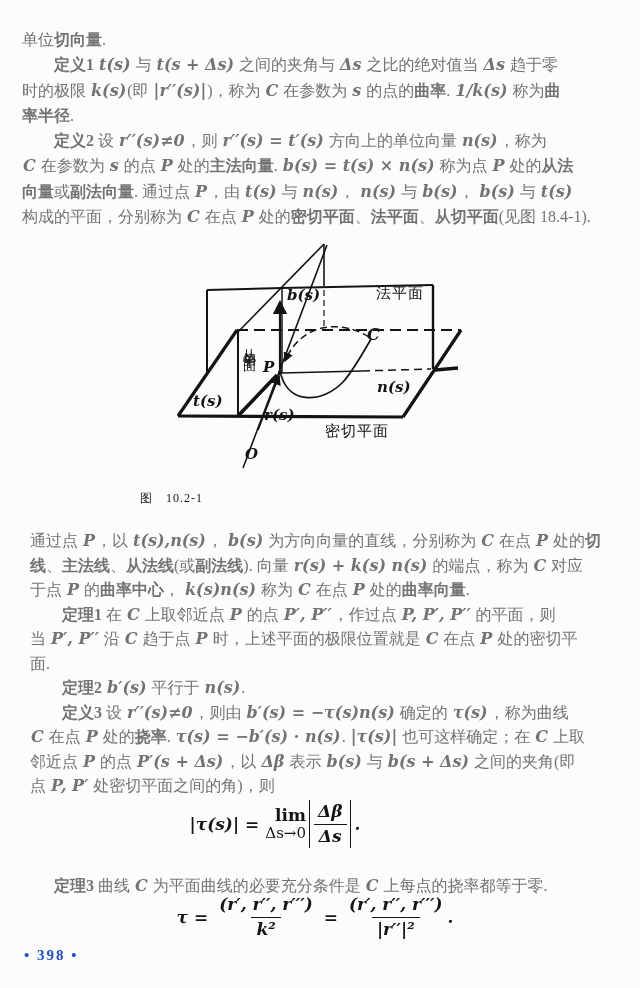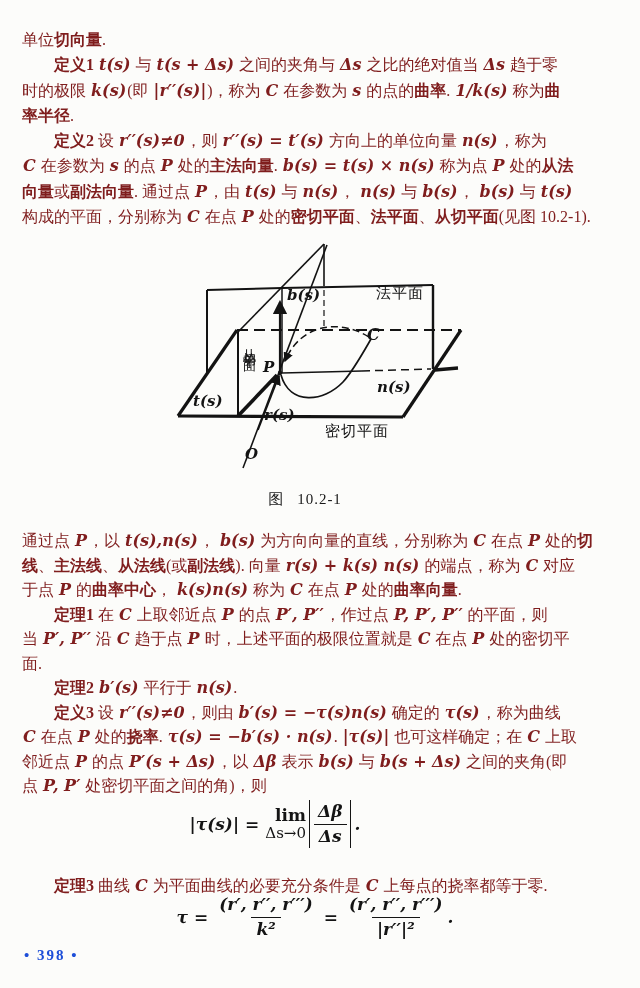--- a/index.html
+++ b/index.html
@@ -6,35 +6,35 @@
   .page{
     position:relative;
     width:640px;height:988px;
     background:#fcfcfa;
     color:#181818;
     font-family:"Liberation Serif","DejaVu Serif",serif;
     overflow:hidden;
   }
   
   .tb{position:absolute;left:22px;width:606px;}
-  .tl{white-space:nowrap;font-size:16px;color:#7f1d1d;}
+  .tl{white-space:nowrap;font-size:16px;color:#737373;}
   #tb1 .tl{line-height:25.3px;}
-  #tb2 .tl{line-height:24.5px;}
+  #tb2 .tl{line-height:24.5px;margin-left:8px;}
   #tb3 .tl{line-height:25px;}
   .tl.ind{text-indent:2em;}
   .run-p{font-weight:400;}
   .run-b{font-weight:700;}
   .run-m{font-family:"DejaVu Serif",serif;font-style:italic;font-weight:600;padding:0 1px;}
   
   .fig-wrap{position:absolute;left:140px;top:240px;width:410px;height:280px;}
   .fig-wrap svg{position:absolute;left:0;top:0;}
   .fig-label{position:absolute;font-size:15px;letter-spacing:1px;color:#131313;white-space:nowrap;}
   .fig-math{position:absolute;font-family:"DejaVu Serif",serif;font-style:italic;font-weight:700;font-size:15px;color:#131313;white-space:nowrap;}
   .fig-label.vert{writing-mode:vertical-rl;letter-spacing:4px;font-size:13.5px;}
-  .fig-caption{position:absolute;left:0;top:250px;width:330px;text-align:center;font-size:15px;color:#181818;}
+  .fig-caption{position:absolute;left:0;top:250px;width:330px;text-align:left;font-size:12px;color:#181818;}
   .fig-caption .num{margin-left:14px;letter-spacing:1px;}
   
   .formula{position:absolute;display:flex;align-items:center;justify-content:center;
     font-family:"DejaVu Serif",serif;font-style:italic;font-weight:600;font-size:17px;color:#141414;}
   .formula .gap{width:6px;}
   .limstack{display:inline-flex;flex-direction:column;align-items:flex-end;font-style:normal;font-weight:600;line-height:1;}
   .limstack .sub{font-size:15px;margin-top:2px;font-weight:500;}
   .frac{display:inline-flex;flex-direction:column;align-items:center;line-height:1.25;}
   .frac .num{padding:0 5px 1px 5px;}
   .frac .den{border-top:1.6px solid #141414;padding:1px 5px 0 5px;}
@@ -48,21 +48,21 @@
 <div class="page">
 
   <div class="tb" id="tb1" style="top:27px;">
     <div class="tl"><span class="run-p">单位</span><span class="run-b">切向量</span><span class="run-p">.</span></div>
     <div class="tl ind"><span class="run-b">定义1</span><span class="run-p">  </span><span class="run-m">t(s)</span><span class="run-p"> 与 </span><span class="run-m">t(s + Δs)</span><span class="run-p"> 之间的夹角与 </span><span class="run-m">Δs</span><span class="run-p"> 之比的绝对值当 </span><span class="run-m">Δs</span><span class="run-p"> 趋于零</span></div>
     <div class="tl"><span class="run-p">时的极限 </span><span class="run-m">k(s)</span><span class="run-p">(即 </span><span class="run-m">|r′′(s)|</span><span class="run-p">)，称为 </span><span class="run-m">C</span><span class="run-p"> 在参数为 </span><span class="run-m">s</span><span class="run-p"> 的点的</span><span class="run-b">曲率</span><span class="run-p">. </span><span class="run-m">1/k(s)</span><span class="run-p"> 称为</span><span class="run-b">曲</span></div>
     <div class="tl"><span class="run-b">率半径</span><span class="run-p">.</span></div>
     <div class="tl ind"><span class="run-b">定义2</span><span class="run-p">  设 </span><span class="run-m">r′′(s)≠0</span><span class="run-p">，则 </span><span class="run-m">r′′(s) = t′(s)</span><span class="run-p"> 方向上的单位向量 </span><span class="run-m">n(s)</span><span class="run-p">，称为</span></div>
     <div class="tl"><span class="run-m">C</span><span class="run-p"> 在参数为 </span><span class="run-m">s</span><span class="run-p"> 的点 </span><span class="run-m">P</span><span class="run-p"> 处的</span><span class="run-b">主法向量</span><span class="run-p">. </span><span class="run-m">b(s) = t(s) × n(s)</span><span class="run-p"> 称为点 </span><span class="run-m">P</span><span class="run-p"> 处的</span><span class="run-b">从法</span></div>
     <div class="tl"><span class="run-b">向量</span><span class="run-p">或</span><span class="run-b">副法向量</span><span class="run-p">. 通过点 </span><span class="run-m">P</span><span class="run-p">，由 </span><span class="run-m">t(s)</span><span class="run-p"> 与 </span><span class="run-m">n(s)</span><span class="run-p">， </span><span class="run-m">n(s)</span><span class="run-p"> 与 </span><span class="run-m">b(s)</span><span class="run-p">， </span><span class="run-m">b(s)</span><span class="run-p"> 与 </span><span class="run-m">t(s)</span></div>
-    <div class="tl"><span class="run-p">构成的平面，分别称为 </span><span class="run-m">C</span><span class="run-p"> 在点 </span><span class="run-m">P</span><span class="run-p"> 处的</span><span class="run-b">密切平面</span><span class="run-p">、</span><span class="run-b">法平面</span><span class="run-p">、</span><span class="run-b">从切平面</span><span class="run-p">(见图 10.2-1).</span></div>
+    <div class="tl"><span class="run-p">构成的平面，分别称为 </span><span class="run-m">C</span><span class="run-p"> 在点 </span><span class="run-m">P</span><span class="run-p"> 处的</span><span class="run-b">密切平面</span><span class="run-p">、</span><span class="run-b">法平面</span><span class="run-p">、</span><span class="run-b">从切平面</span><span class="run-p">(见图 18.4-1).</span></div>
   </div>
 
   <div class="fig-wrap">
     <svg width="410" height="255" viewBox="0 0 410 255">
       <defs>
         <marker id="ah" viewBox="0 0 10 10" refX="8.5" refY="5" markerWidth="6.5" markerHeight="6.5" orient="auto">
           <path d="M0,0 L10,5 L0,10 Z" fill="#131313"></path>
         </marker>
       </defs>
 

